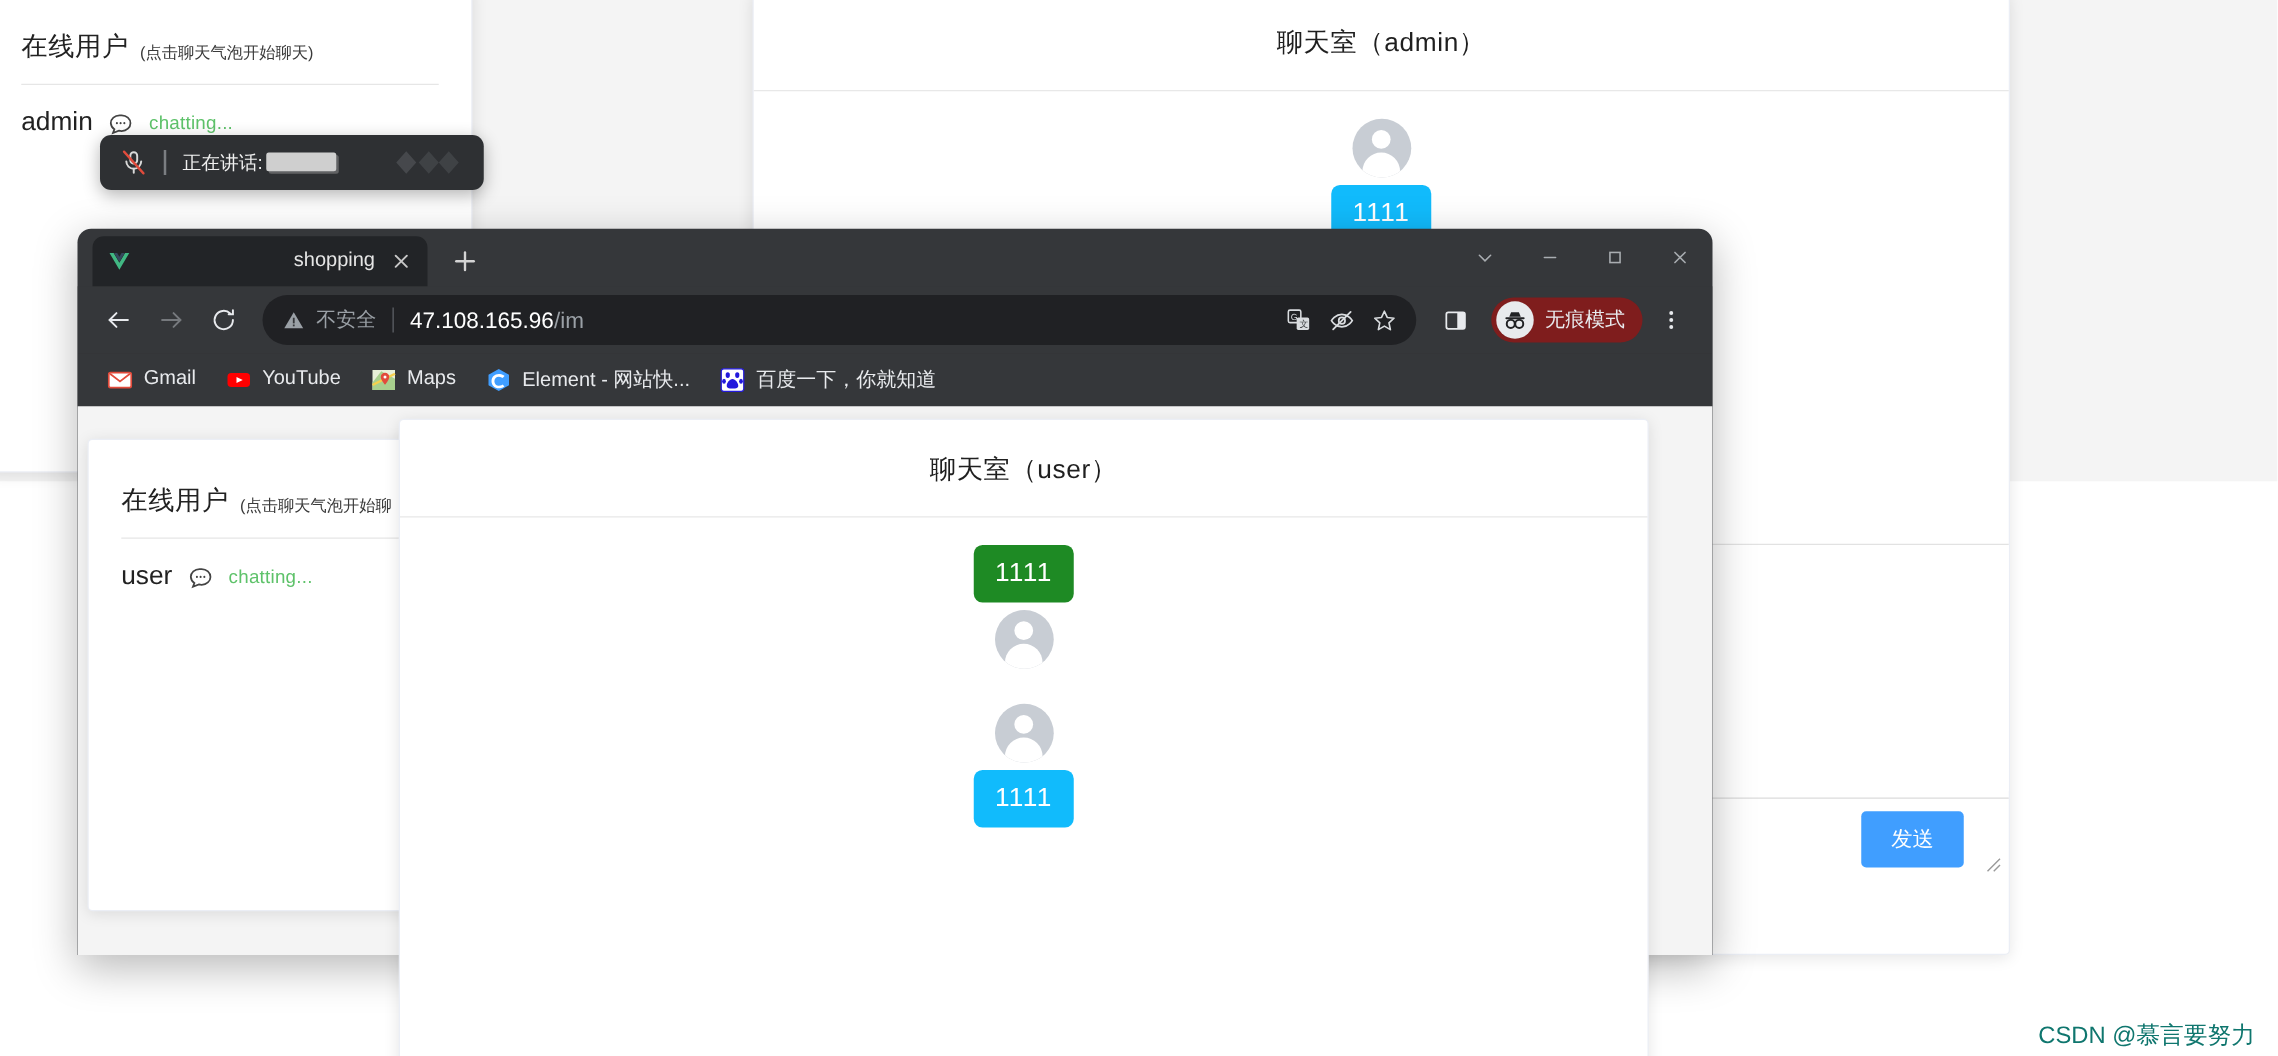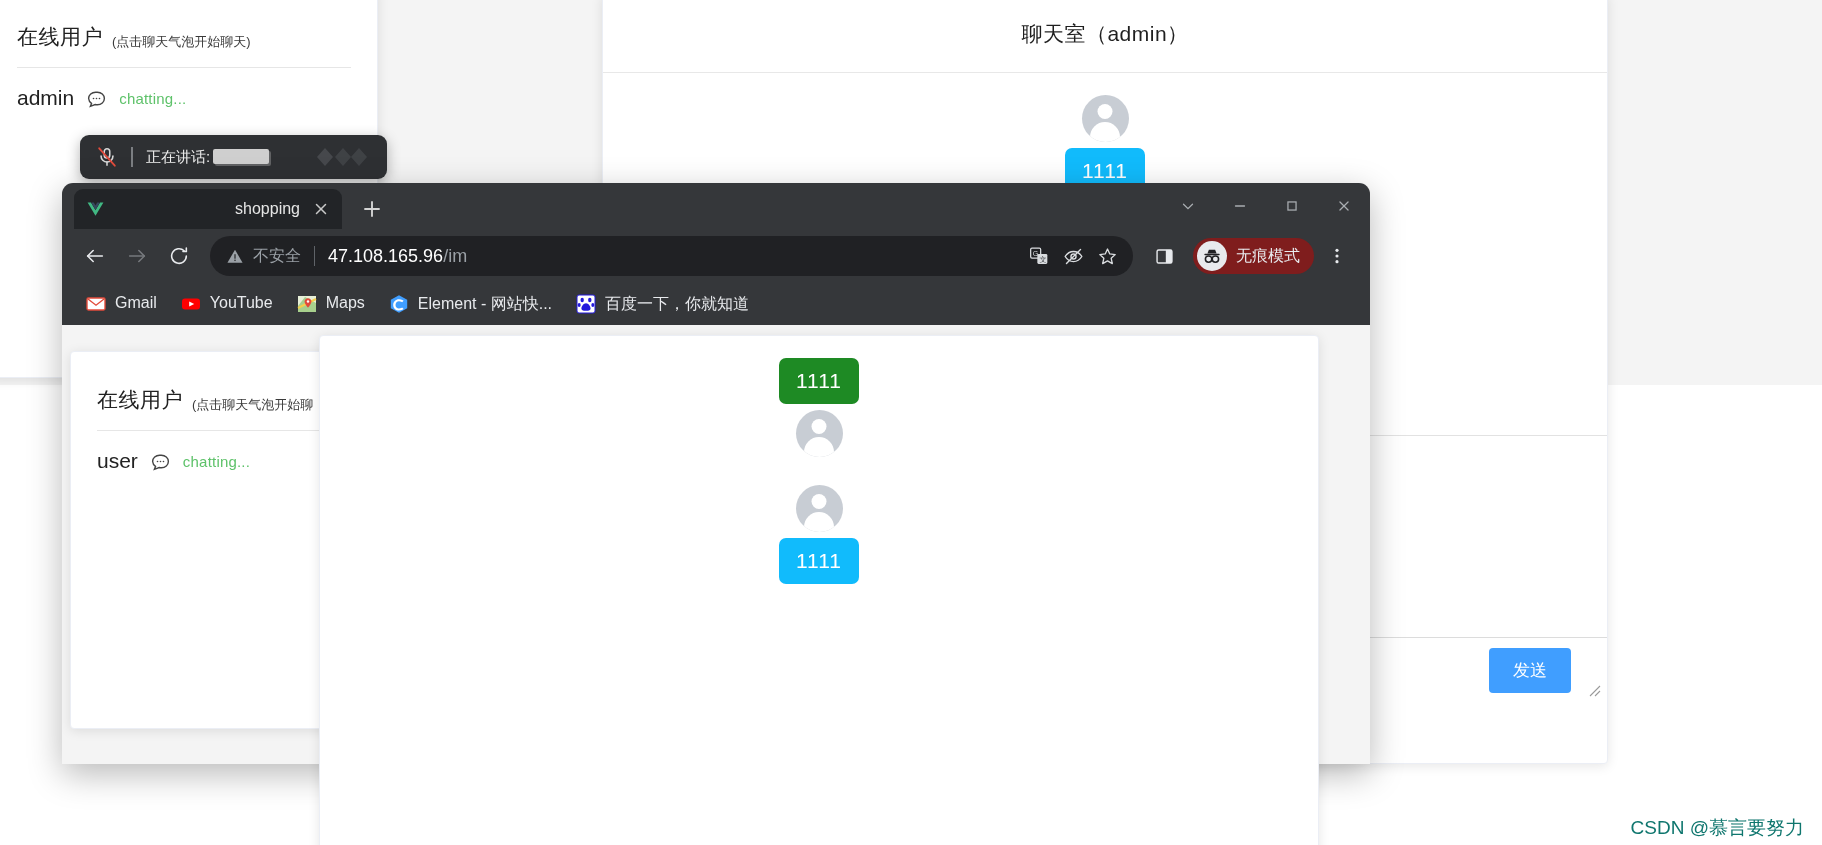--- a/index.html
+++ b/index.html
@@ -63,21 +63,21 @@
   .resize-grip { position:absolute; right:6px; bottom:6px; width:14px; height:14px;
                  color:#9a9a9a; }
   .chat-footer { border-top:1px solid #dcdcdc; height:66px; display:flex;
                  align-items:center; justify-content:flex-end; padding-right:36px; }
   .send-btn { background:#409eff; color:#fff; border:none; border-radius:4px;
               font-size:17px; padding:11px 24px; cursor:pointer;
               font-family:"Liberation Sans", sans-serif; }
 
   
   .toast {
-    position:absolute; left:80px; top:135px; width:307px; height:44px;
+    position:absolute; left:80px; top:108px; width:307px; height:44px;
     background:#2e3033; border-radius:9px; display:flex; align-items:center;
     padding: 0 16px; z-index:6; box-shadow:0 4px 14px rgba(0,0,0,.30);
   }
   .toast-mic { width:22px; height:22px; flex:0 0 auto; }
   .toast-div { width:2px; height:20px; background:#7b7e82; margin:0 13px; }
   .toast-text { color:#f0f0f0; font-size:15px; white-space:nowrap; }
   .toast-redact { display:inline-block; width:56px; height:15px; background:#cfcfcf;
                   border-radius:2px; vertical-align:-2px; margin-left:3px;
                   box-shadow: 2px 2px 0 rgba(140,140,140,.55); }
   .toast-logo { margin-left:auto; width:62px; height:26px; opacity:.55; }
@@ -439,20 +439,23 @@
               <circle cx="15.4" cy="12" r=".95" fill="#444" stroke="none"></circle>
             </svg>
           </span>
           <span class="chatting">chatting...</span>
         </div>
       </div>
     </div>
   </div>
 
   <div class="card user-chat">
+    <div class="chat-head">
+      <span class="chat-head-title">聊天室（user）</span>
+    </div>
     <div class="chat-body" style="height:465px;">
       <div class="msg right">
         <div class="bub green">1111</div>
         <div class="avatar"></div>
       </div>
       <div class="msg">
         <div class="avatar"></div>
         <div class="bub blue">1111</div>
       </div>
     </div>

